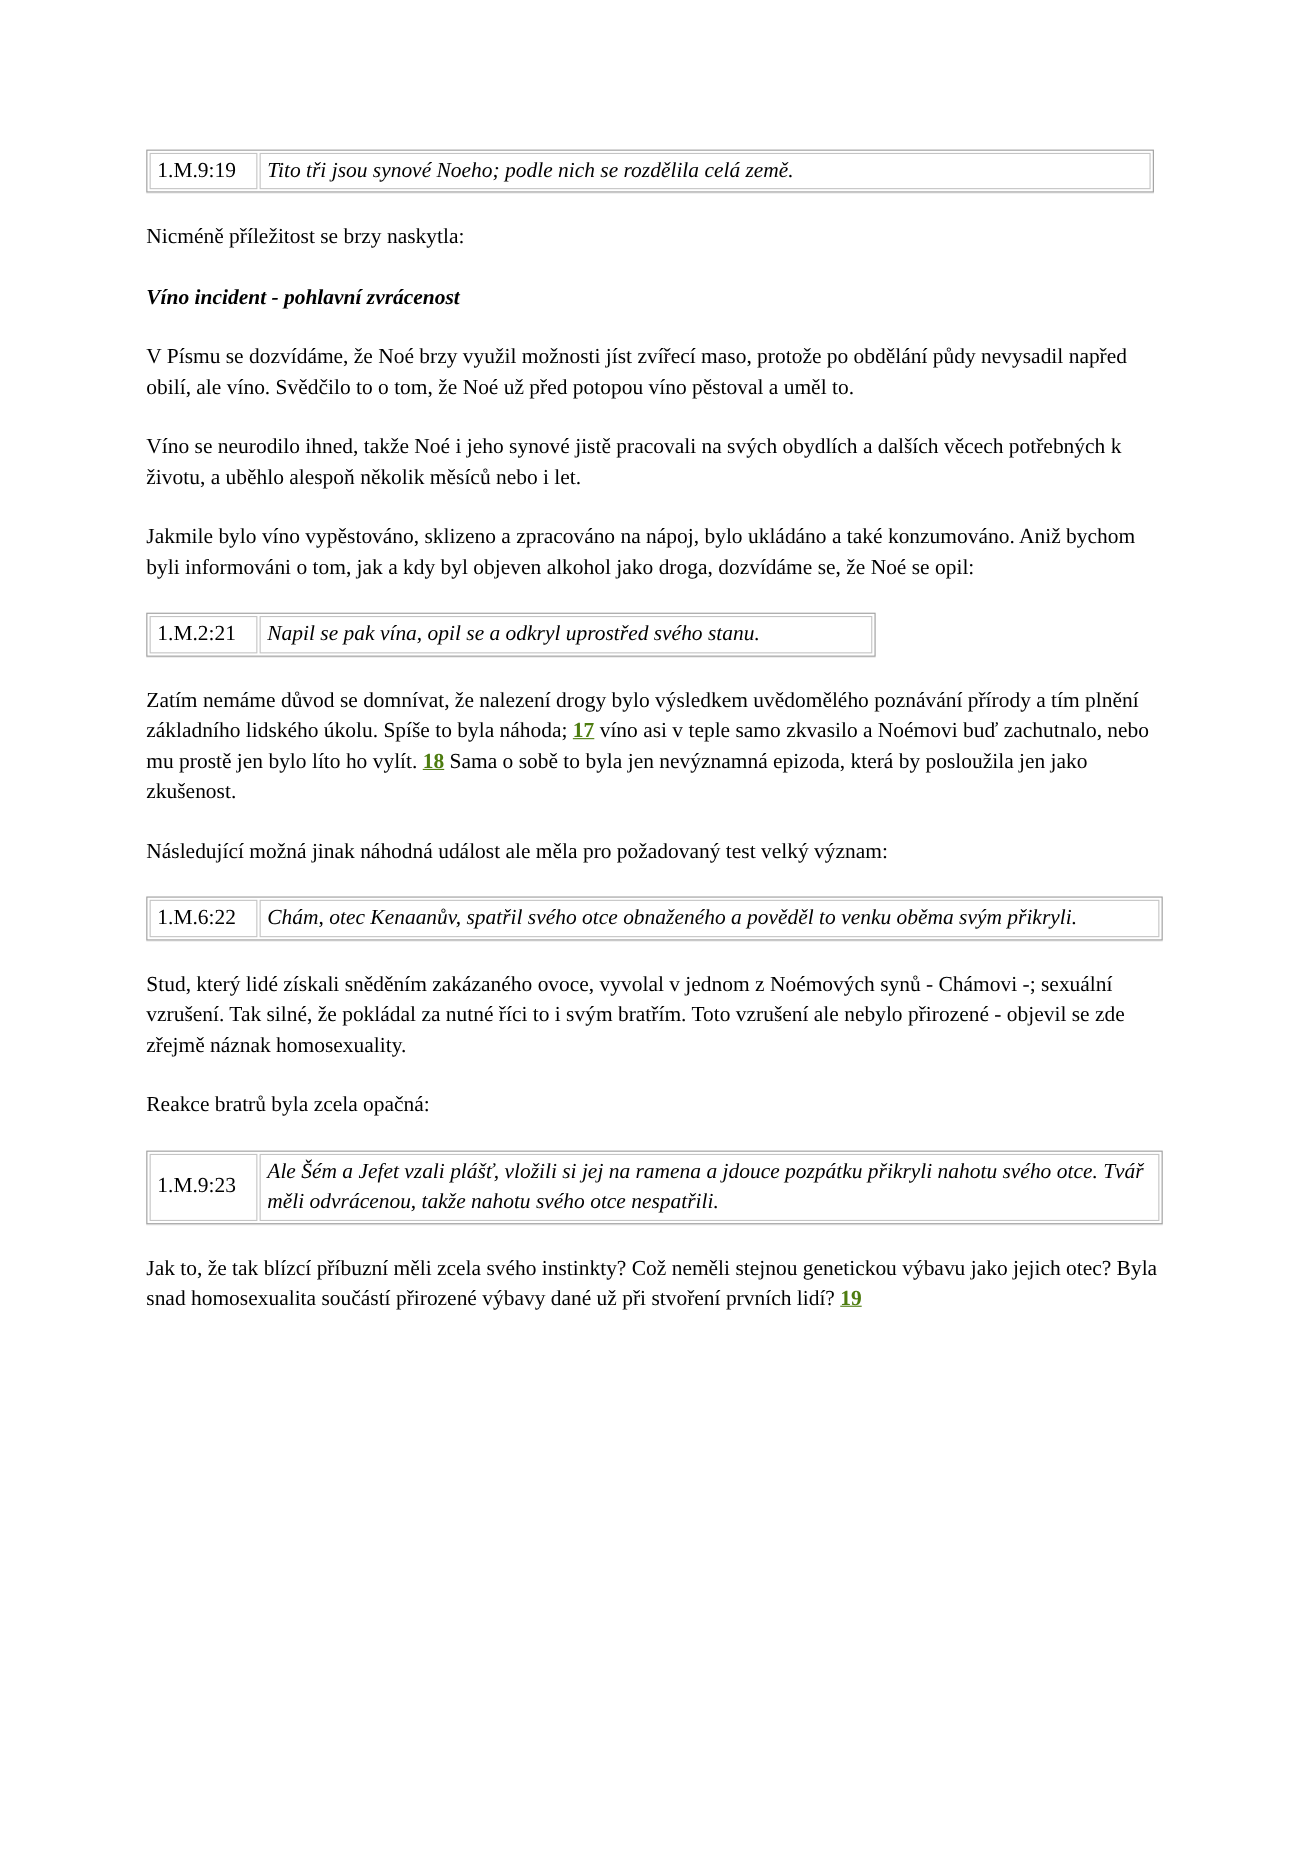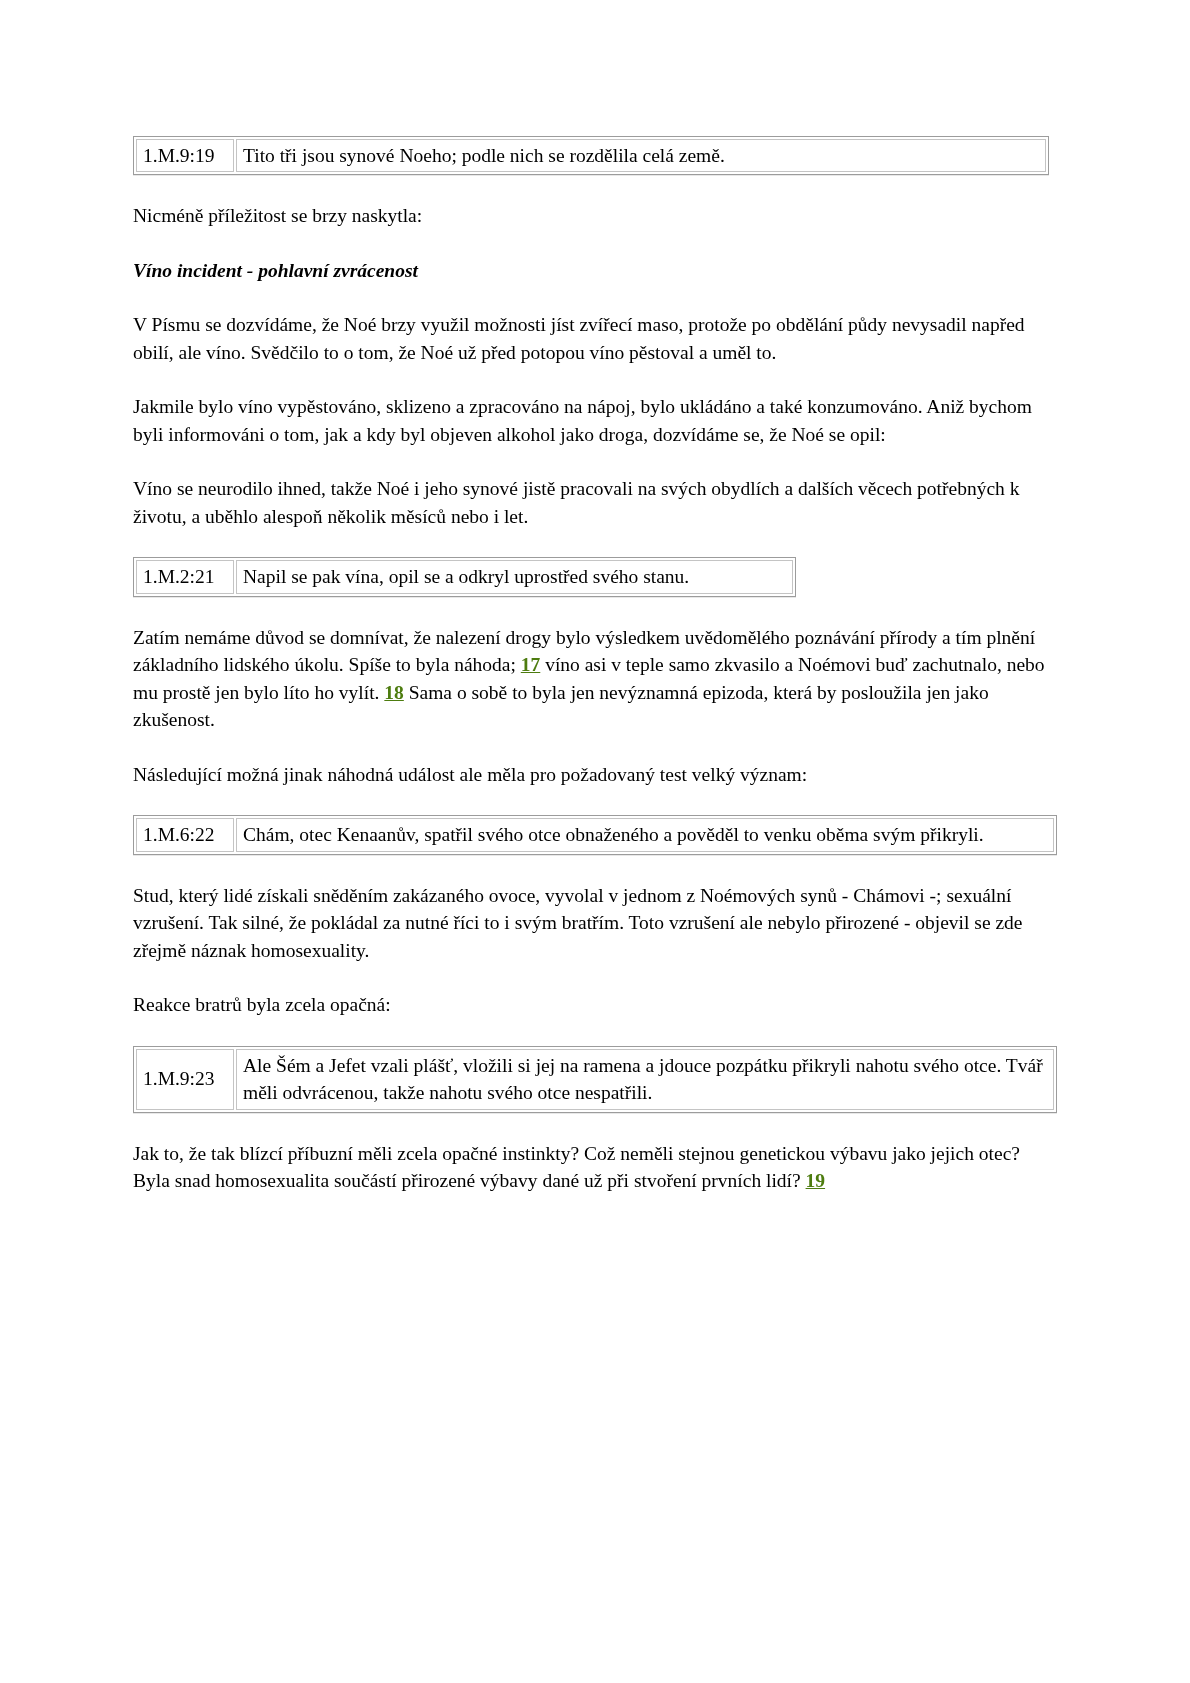--- a/index.html
+++ b/index.html
@@ -41,20 +41,21 @@
     border: 1px solid #c4c4c4;
     padding: 2px 6px;
     vertical-align: middle;
   }
   table.verse td.vref {
     width: 84px;
     white-space: nowrap;
     font-style: normal;
   }
   table.verse td.vtext {
+    font-style: italic;
     margin-top: 20px;
   }
   .w-full { width: 100%; }
   .w-v19  { width: 916px; }
   .w-v20  { width: 537px; }
   .w-v21  { width: 663px; }
   a.ref-link {
     color: #4d7c0f;
     font-weight: bold;
     text-decoration: underline;
@@ -76,23 +77,23 @@
     </table>
 
 
   <p class="para">Nicméně příležitost se brzy naskytla:</p>
 
   <h3 class="section-heading">Víno incident - pohlavní zvrácenost</h3>
 
   <p class="para">V Písmu se dozvídáme, že Noé brzy využil možnosti jíst zvířecí maso, protože po obdělání půdy nevysadil napřed obilí, ale víno. Svědčilo to o tom, že Noé už před potopou víno pěstoval a uměl to.</p>
 
 
+  <p class="para">Víno se neurodilo ihned, takže Noé i jeho synové jistě pracovali na svých obydlích a dalších věcech potřebných k životu, a uběhlo alespoň několik měsíců nebo i let.</p>
+
   <p class="para">Jakmile bylo víno vypěstováno, sklizeno a zpracováno na nápoj, bylo ukládáno a také konzumováno. Aniž bychom byli informováni o tom, jak a kdy byl objeven alkohol jako droga, dozvídáme se, že Noé se opil:</p>
-
-  <p class="para">Víno se neurodilo ihned, takže Noé i jeho synové jistě pracovali na svých obydlích a dalších věcech potřebných k životu, a uběhlo alespoň několik měsíců nebo i let.</p>
 
   <table class="verse w-v21">
     <tbody>
         <tr>
       <td class="vref">1.M.2:21</td>
       <td class="vtext">Napil se pak vína, opil se a odkryl uprostřed svého stanu.</td>
     </tr>
   </tbody>
     </table>
 
@@ -118,16 +119,16 @@
   <table class="verse w-full">
     <tbody>
         <tr>
       <td class="vref">1.M.9:23</td>
       <td class="vtext">Ale Šém a Jefet vzali plášť, vložili si jej na ramena a jdouce pozpátku přikryli nahotu svého otce. Tvář měli odvrácenou, takže nahotu svého otce nespatřili.</td>
     </tr>
   </tbody>
     </table>
 
   <p class="para">
-    <span>Jak to, že tak blízcí příbuzní měli zcela opačné instinkty? Což neměli stejnou genetickou výbavu jako jejich otec? Byla snad homosexualita součástí přirozené výbavy dané už při stvoření prvních lidí? </span><a class="ref-link" href="#">19</a>
+    <span>Jak to, že tak blízcí příbuzní měli zcela svého instinkty? Což neměli stejnou genetickou výbavu jako jejich otec? Byla snad homosexualita součástí přirozené výbavy dané už při stvoření prvních lidí? </span><a class="ref-link" href="#">19</a>
   </p>
 
 </div>
 
 </body></html>

